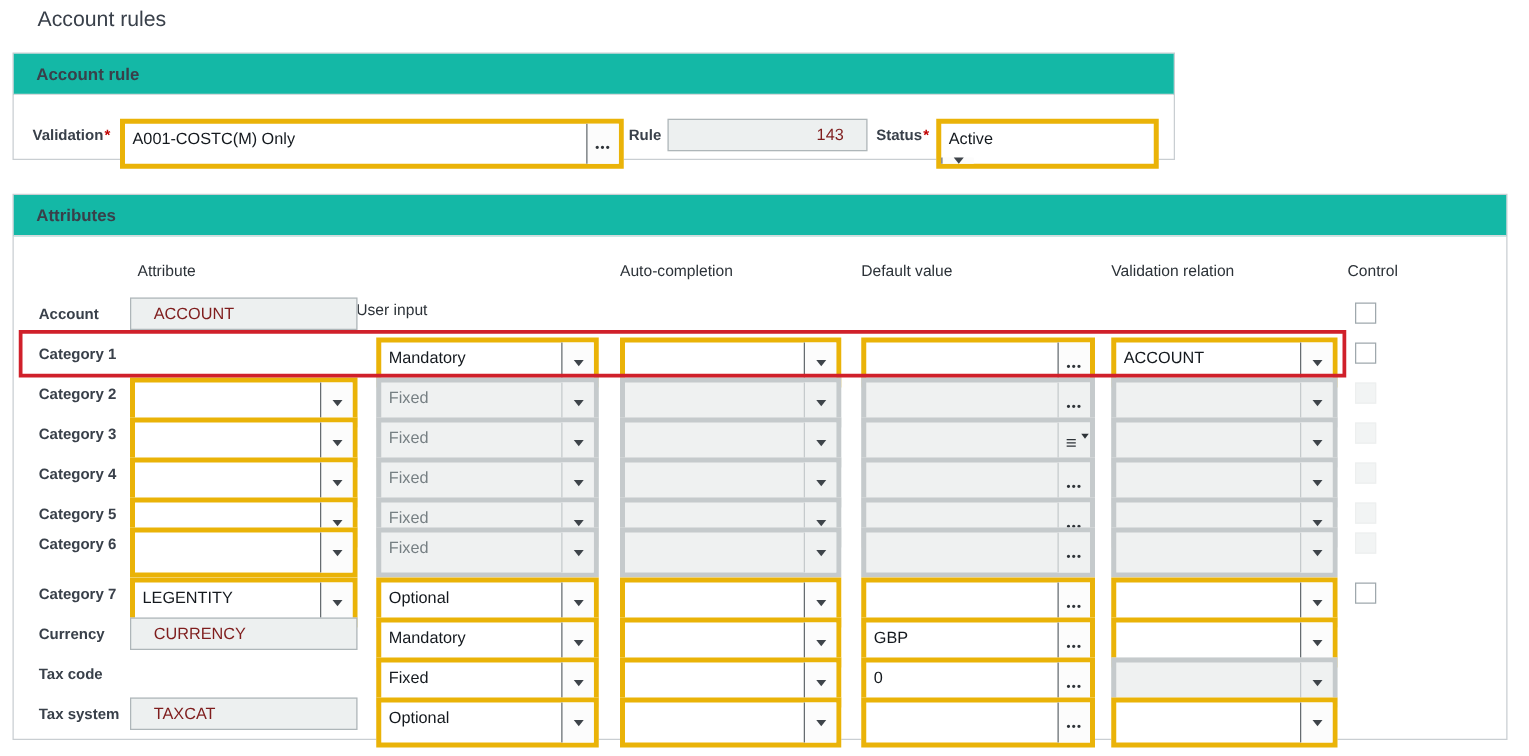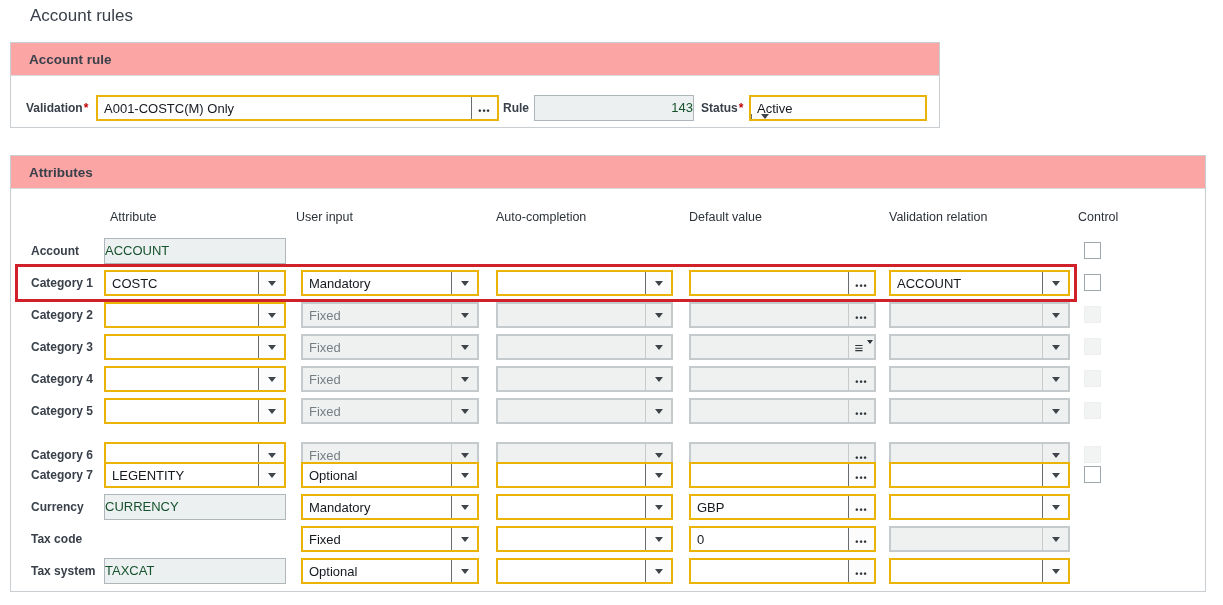--- a/index.html
+++ b/index.html
@@ -2,33 +2,33 @@
 <html><head>
 <meta charset="utf-8">
 <style>
   html,body{margin:0;padding:0;}
   body{
     width:1223px;height:605px;position:relative;background:#ffffff;
     font-family:"Liberation Sans", sans-serif;color:#39404a;overflow:hidden;
   }
   .page-title{position:absolute;left:30px;top:6px;font-size:17px;font-weight:normal;color:#39404a;}
   .panel{position:absolute;border:1px solid #c9ced2;background:#fff;box-sizing:border-box;}
-  .panel-hd{height:32px;background:#fca5a5;border-bottom:1px solid #d6dadc;display:flex;align-items:center;
+  .panel-hd{height:32px;background:#14b8a6;border-bottom:1px solid #d6dadc;display:flex;align-items:center;
     padding-left:18px;font-weight:bold;font-size:13.5px;color:#39404a;}
   #panel-rule{left:10px;top:42px;width:930px;height:86px;}
   #panel-attr{left:10px;top:155px;width:1196px;height:437px;}
   .p1-row{position:absolute;top:52px;left:0;right:0;height:28px;}
   .lbl{font-size:12px;font-weight:bold;color:#39404a;line-height:26px;white-space:nowrap;}
   .req{color:#c00000;font-weight:bold;margin-left:1px;}
   .abs{position:absolute;top:0;}
   
-  .ro{box-sizing:border-box;height:26px;background:#edf0f0;border:1px solid #aeb6b9;color:#14532d;
-      font-size:13px;line-height:24px;padding:0 0;overflow:hidden;white-space:nowrap;}
+  .ro{box-sizing:border-box;height:26px;background:#edf0f0;border:1px solid #aeb6b9;color:#7f1d1d;
+      font-size:13px;line-height:24px;padding:0 18px;overflow:hidden;white-space:nowrap;}
   .ro.num{text-align:right;}
-  .combo{box-sizing:border-box;height:26px;border:2px solid #eab308;background:#fff;display:flex;}
+  .combo{box-sizing:border-box;height:40px;border:4px solid #eab308;background:#fff;display:flex;}
   .cval{flex:1;font-size:13px;line-height:24px;padding:0 6px;color:#14191e;overflow:hidden;white-space:nowrap;}
   .cbtn{width:25px;border-left:1px solid #666c70;display:flex;align-items:center;justify-content:center;background:#fcfcfc;cursor:pointer;}
   .tri{width:0;height:0;border-left:4px solid transparent;border-right:4px solid transparent;border-top:5px solid #3e444a;}
   .combo.dis{border-color:#c5cacc;background:#eff1f1;}
   .combo.dis .cval{color:#767f83;}
   .combo.dis .cbtn{border-left-color:#c5cacc;background:#eff1f1;}
   
   .dots{font-size:9px;letter-spacing:1px;color:#2e3338;font-weight:bold;line-height:10px;margin-top:5px;}
   .listwrap{position:relative;width:14px;height:16px;}
   .lines{font-size:15px;font-weight:bold;color:#2e3338;line-height:16px;}
@@ -40,21 +40,21 @@
   .colhead{position:absolute;top:54px;font-size:12.5px;color:#2c3238;white-space:nowrap;}
   .trow{position:absolute;left:0;width:100%;height:26px;}
   .c-lbl{left:20px;width:72px;}
   .c-attr{left:93px;width:182px;}
   .c-user{left:290px;width:178px;}
   .c-auto{left:485px;width:177px;}
   .c-def{left:678px;width:187px;}
   .c-val{left:878px;width:181px;}
   .c-ctl{left:1073px;}
   .t0{top:82px}.t1{top:114px}.t2{top:146px}.t3{top:178px}.t4{top:210px}.t5{top:242px}
-  .t6{top:286px}.t7{top:306px}.t8{top:338px}.t9{top:370px}.t10{top:402px}
+  .t6{top:266px}.t7{top:306px}.t8{top:338px}.t9{top:370px}.t10{top:402px}
   .hl{position:absolute;left:4px;top:108px;width:1056px;height:32px;border:3px solid #d0202a;pointer-events:none;}
 </style>
 </head>
 <body>
 
 <div class="page-title">Account rules</div>
 
 <div class="panel" id="panel-rule">
   <div class="panel-hd">Account rule</div>
   <div class="p1-row">
@@ -74,40 +74,34 @@
           <span class="tri"></span>
         </span>
     </div>
   </div>
 </div>
 
 <div class="panel" id="panel-attr">
   <div class="panel-hd">Attributes</div>
 
   <span class="colhead" style="left:99px;">Attribute</span>
-  <span class="colhead" style="left:285px;">User input</span>
+  <span class="colhead" style="left:274px;margin-top:31px;">User input</span>
   <span class="colhead" style="left:485px;">Auto-completion</span>
   <span class="colhead" style="left:678px;">Default value</span>
   <span class="colhead" style="left:878px;">Validation relation</span>
   <span class="colhead" style="left:1067px;">Control</span>
 
   <div class="trow t0">
     <span class="lbl abs c-lbl">Account</span>
     <div class="ro abs c-attr">ACCOUNT</div>
     <span class="cb c-ctl"></span>
   </div>
 
   <div class="trow t1">
     <span class="lbl abs c-lbl">Category 1</span>
-    <div class="combo abs c-attr">
-      <span class="cval">COSTC</span>
-      <span class="cbtn">
-          <span class="tri"></span>
-        </span>
-    </div>
     <div class="combo abs c-user">
       <span class="cval">Mandatory</span>
       <span class="cbtn">
           <span class="tri"></span>
         </span>
     </div>
     <div class="combo abs c-auto">
       <span class="cval"></span>
       <span class="cbtn">
           <span class="tri"></span>

